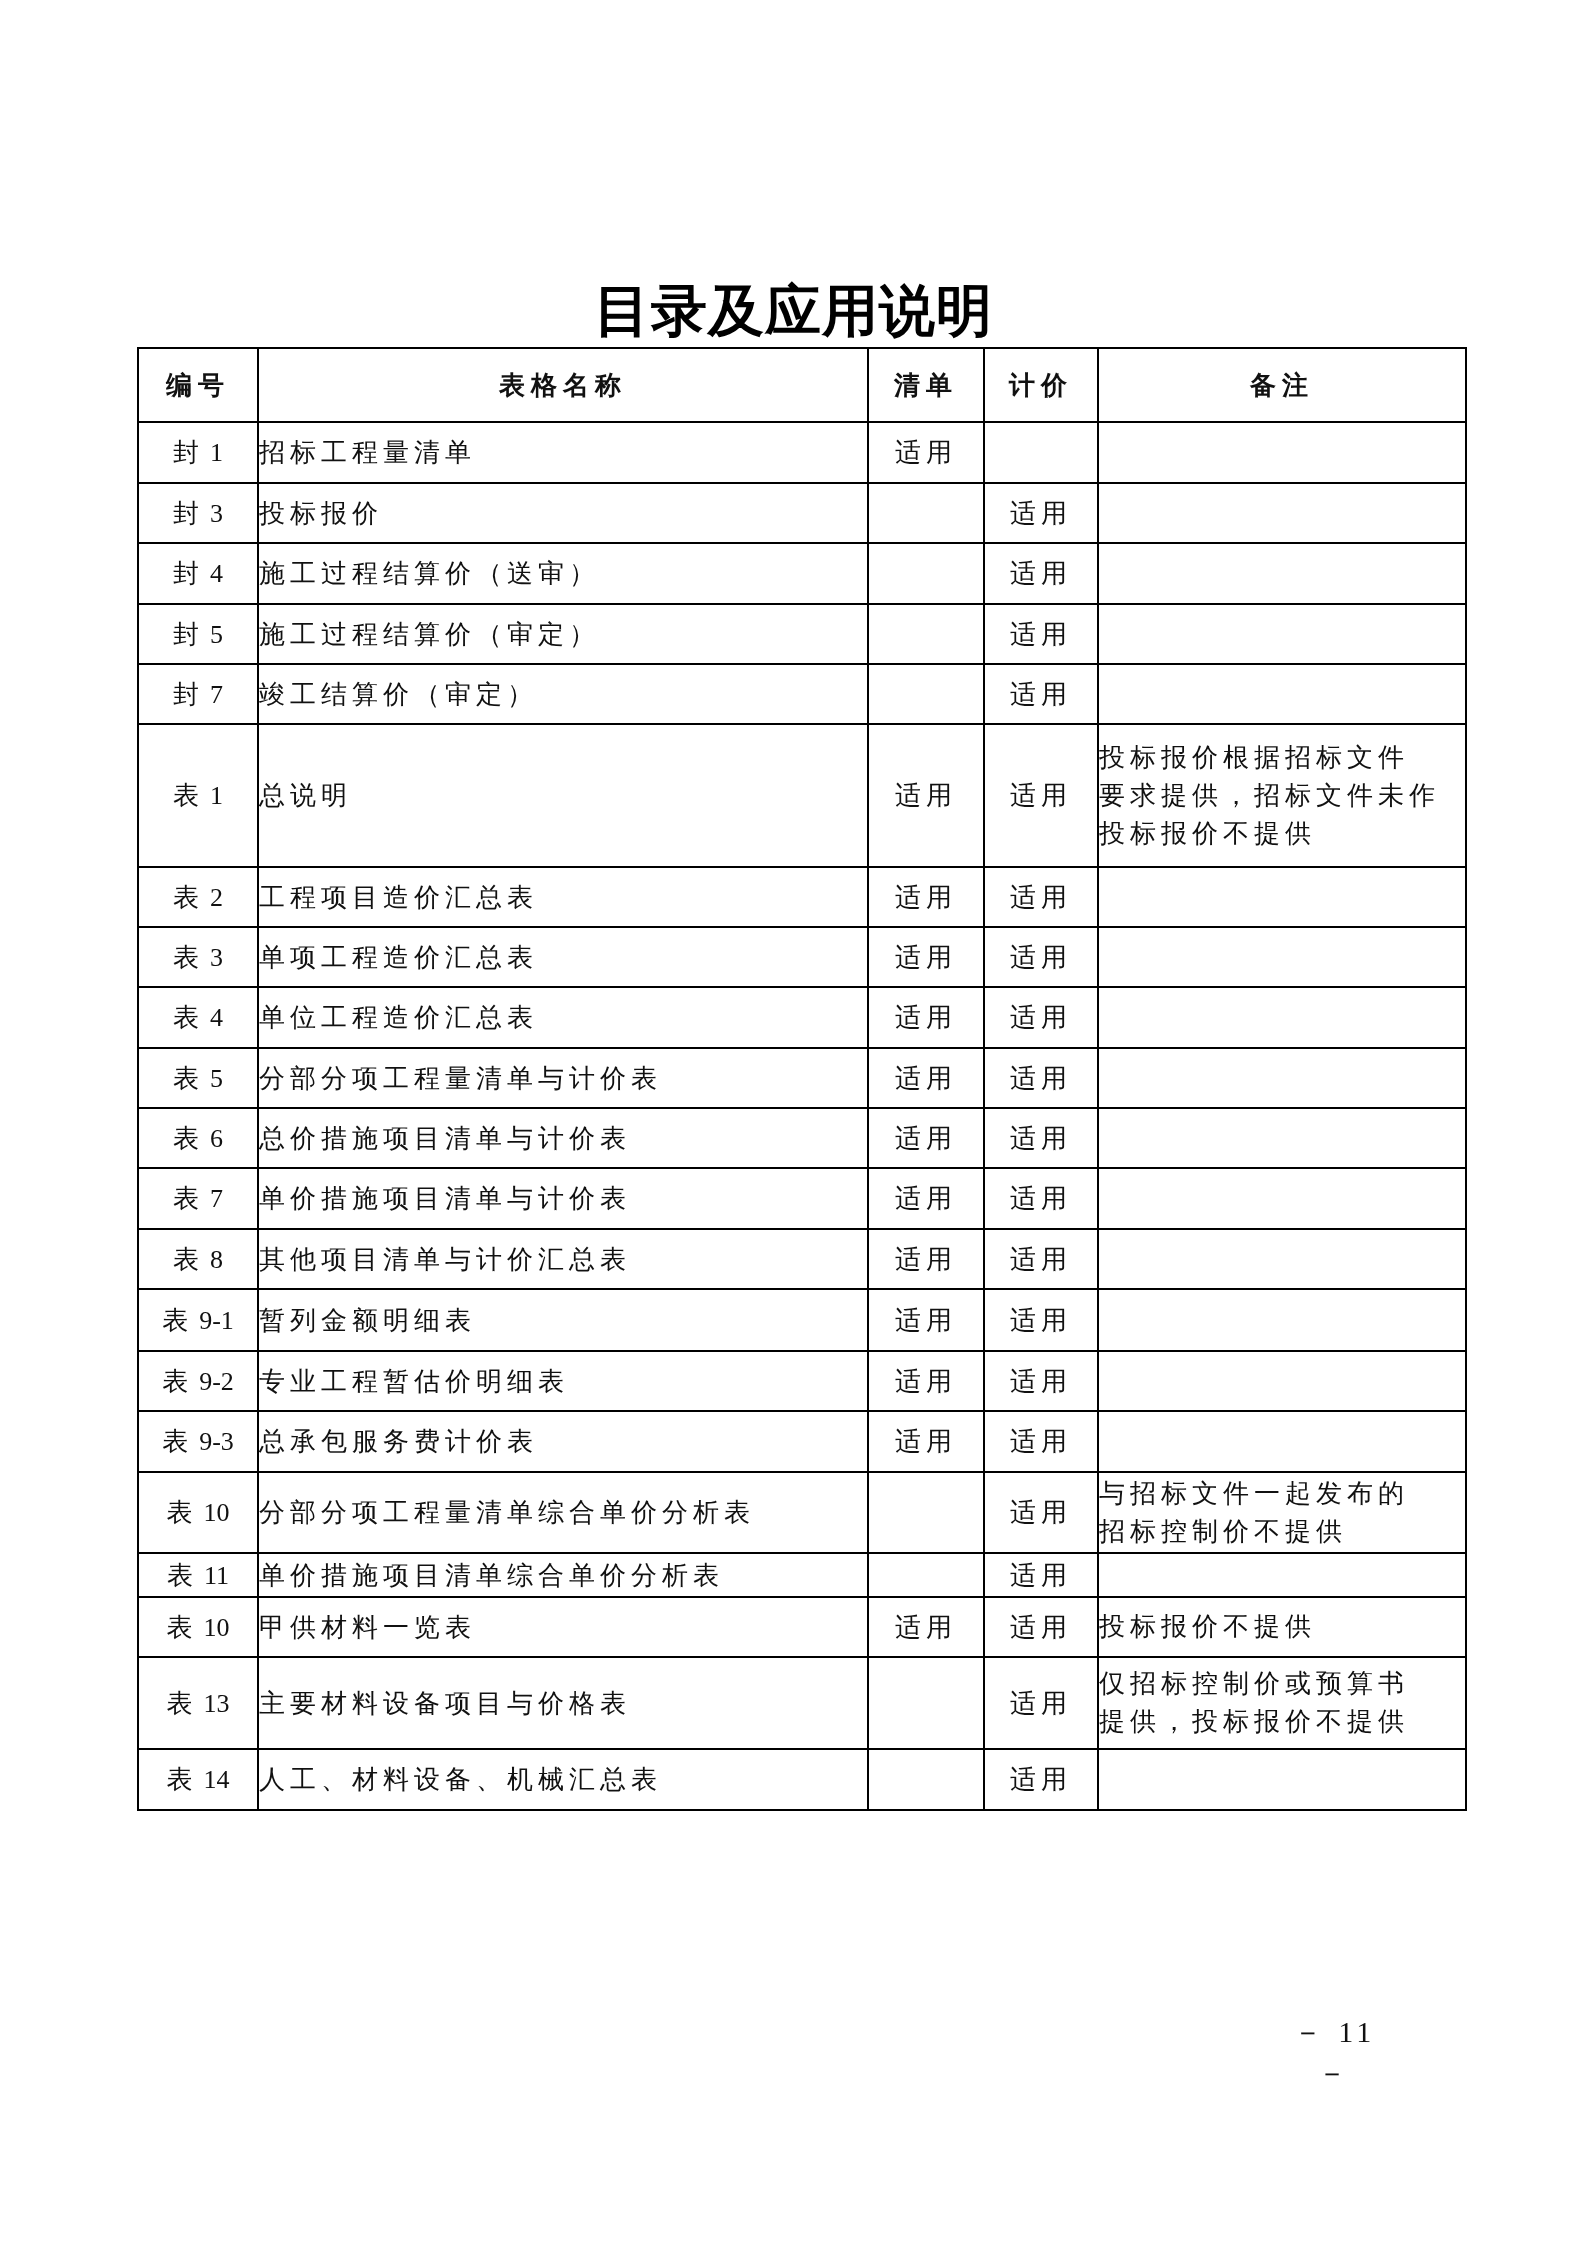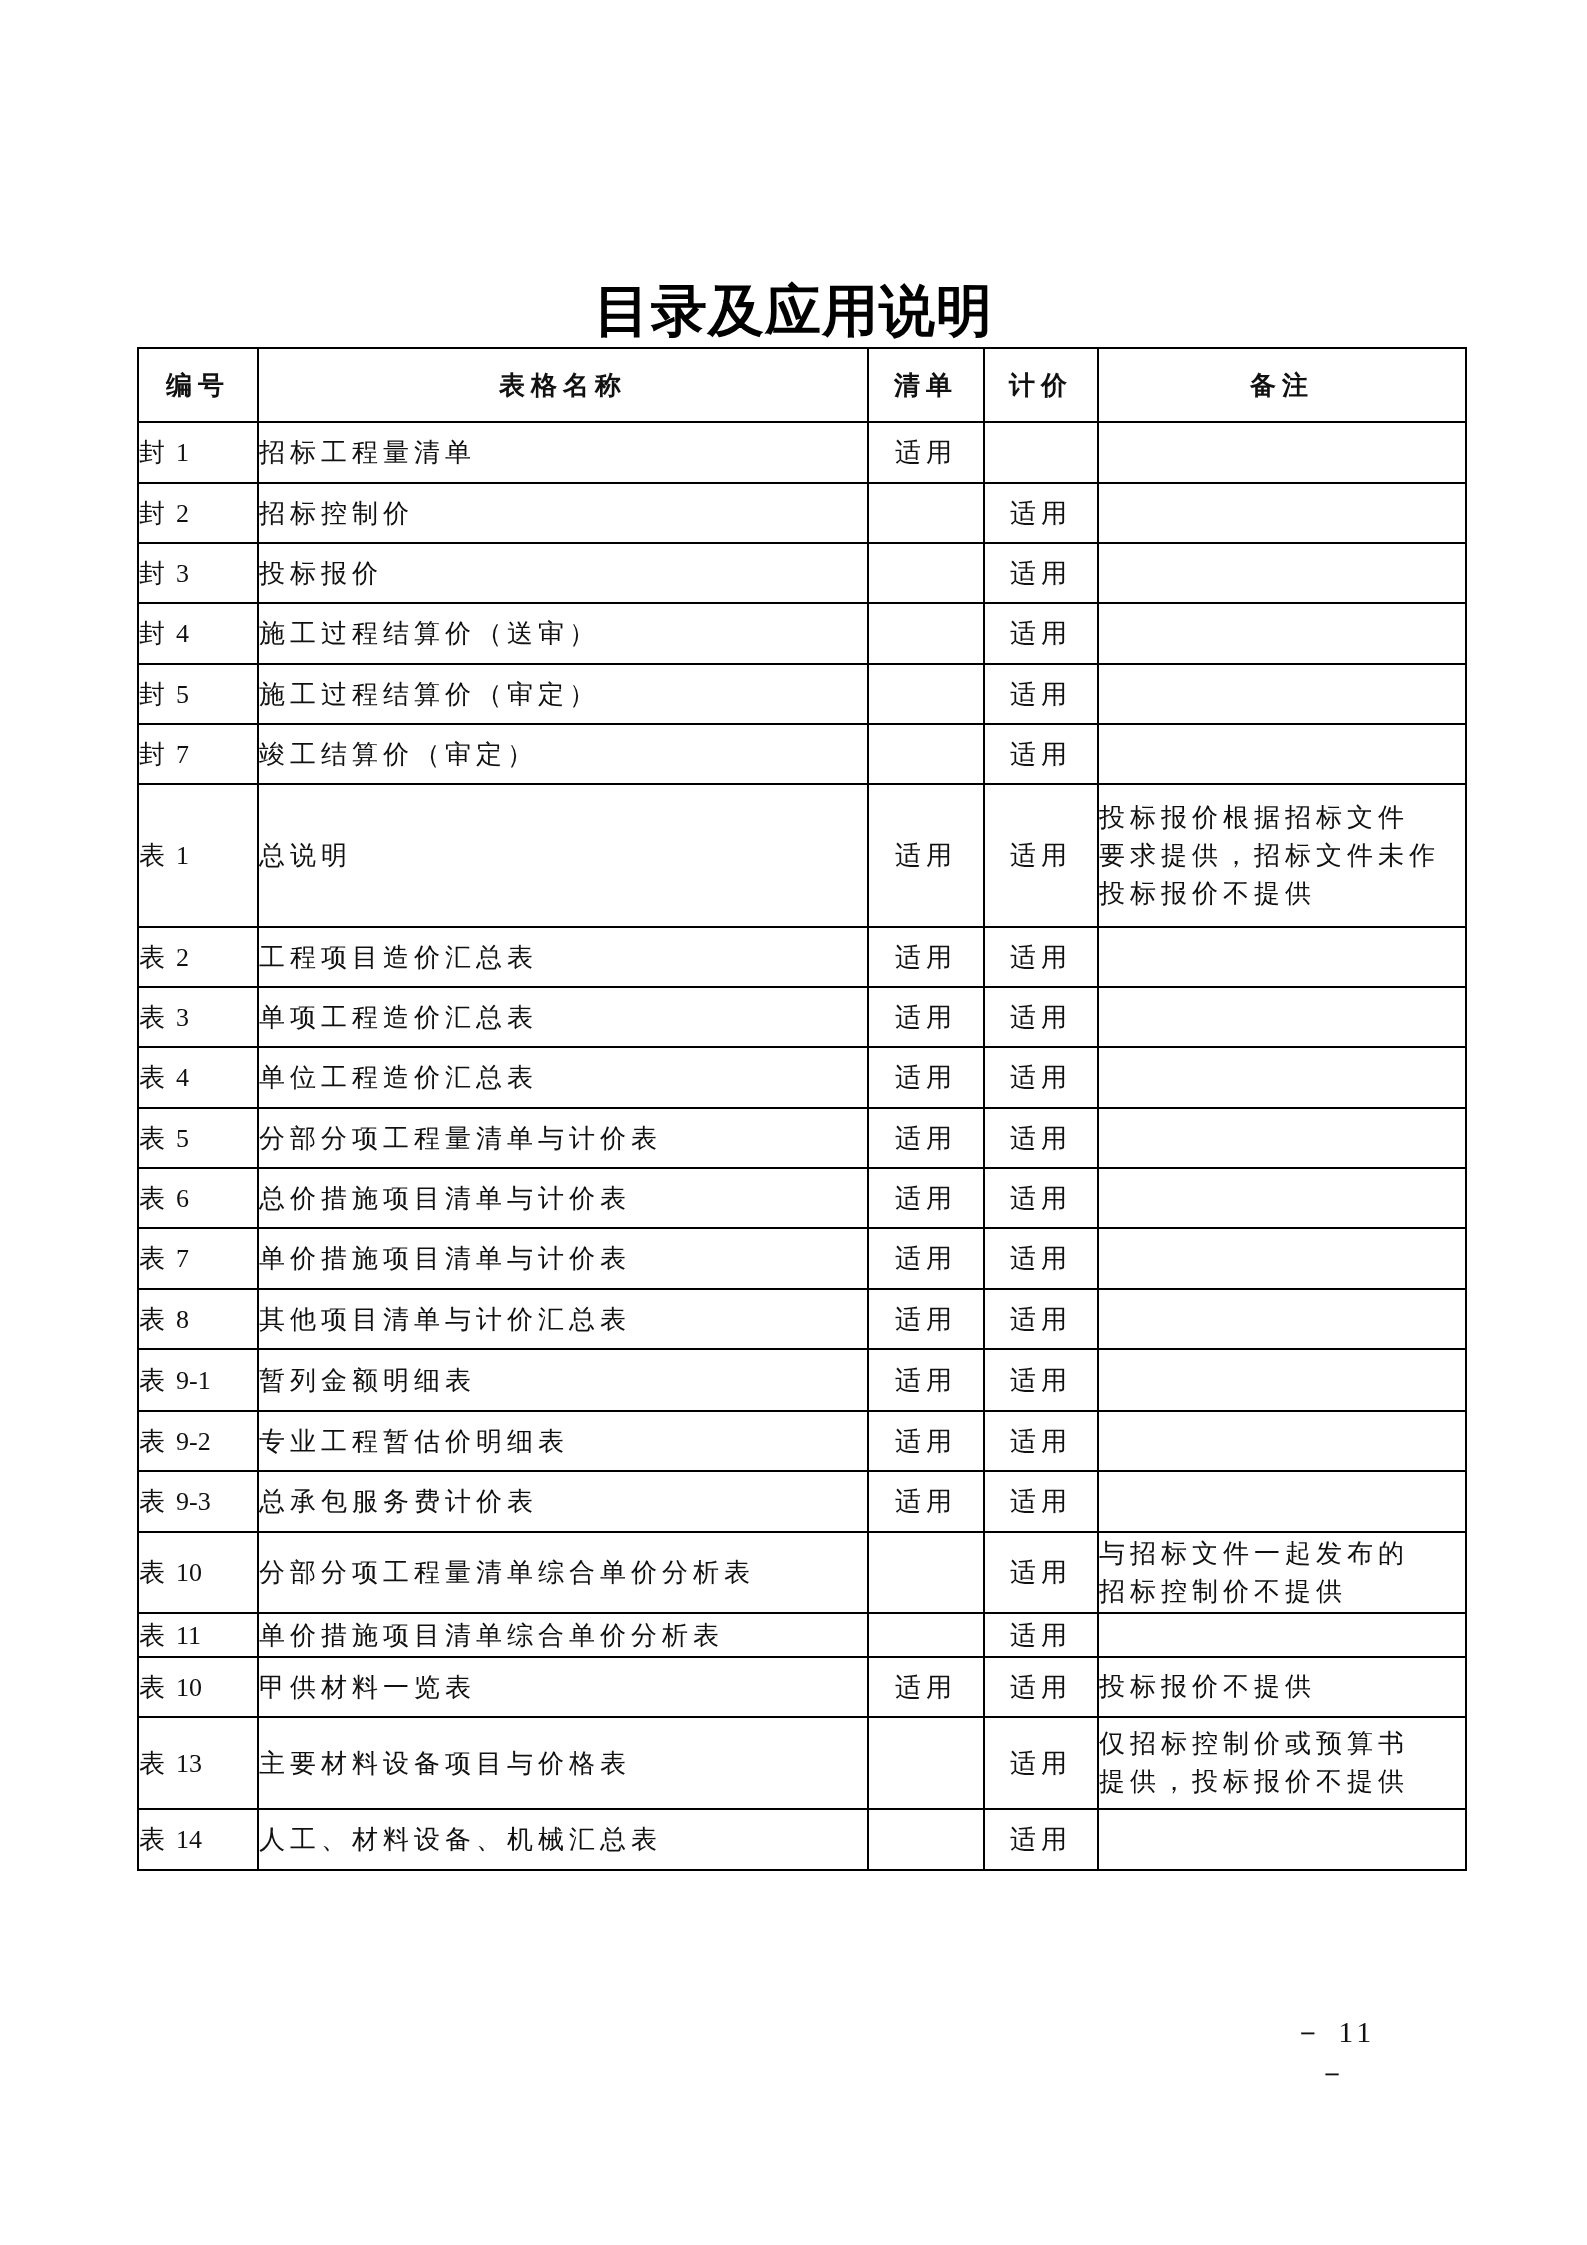--- a/index.html
+++ b/index.html
@@ -22,21 +22,21 @@
     font-size: 26px; letter-spacing: 5px; font-weight: normal;
   }
   table.toc th {
     height: 72px; text-align: center; font-weight: bold; letter-spacing: 6px;
   }
   col.c-code { width: 120px; }
   col.c-name { width: 610px; }
   col.c-list { width: 116px; }
   col.c-price { width: 114px; }
   col.c-note { width: 368px; }
-  td.code { letter-spacing: 2px; white-space: nowrap; }
+  td.code { text-align: center; letter-spacing: 2px; white-space: nowrap; }
   td.code .num { font-family: "Liberation Serif", serif; letter-spacing: 0; margin-left: 6px; }
   td.name { padding-left: 16px; text-align: left; white-space: nowrap; }
   td.flag { text-align: center; }
   td.note { padding-left: 14px; padding-right: 6px; line-height: 38px; text-align: left; }
   td.note .line { display: block; white-space: nowrap; }
   .page-number {
     position: absolute; left: 1272px; top: 2012px; width: 124px;
     text-align: center; font-size: 30px; letter-spacing: 4px;
     font-family: "Liberation Serif", serif;
   }
@@ -65,27 +65,20 @@
   </thead>
   <tbody id="toc-body">
       <tr style="height: 61px;">
         <td class="code"><span>封</span><span class="num">1</span></td>
         <td class="name">招标工程量清单</td>
         <td class="flag">适用</td>
         <td class="flag"></td>
         <td class="note"></td>
       </tr>
       <tr style="height: 60px;">
-        <td class="code"><span>封</span><span class="num">2</span></td>
-        <td class="name">招标控制价</td>
-        <td class="flag"></td>
-        <td class="flag">适用</td>
-        <td class="note"></td>
-      </tr>
-      <tr style="height: 60px;">
         <td class="code"><span>封</span><span class="num">3</span></td>
         <td class="name">投标报价</td>
         <td class="flag"></td>
         <td class="flag">适用</td>
         <td class="note"></td>
       </tr>
       <tr style="height: 61px;">
         <td class="code"><span>封</span><span class="num">4</span></td>
         <td class="name">施工过程结算价（送审）</td>
         <td class="flag"></td>

